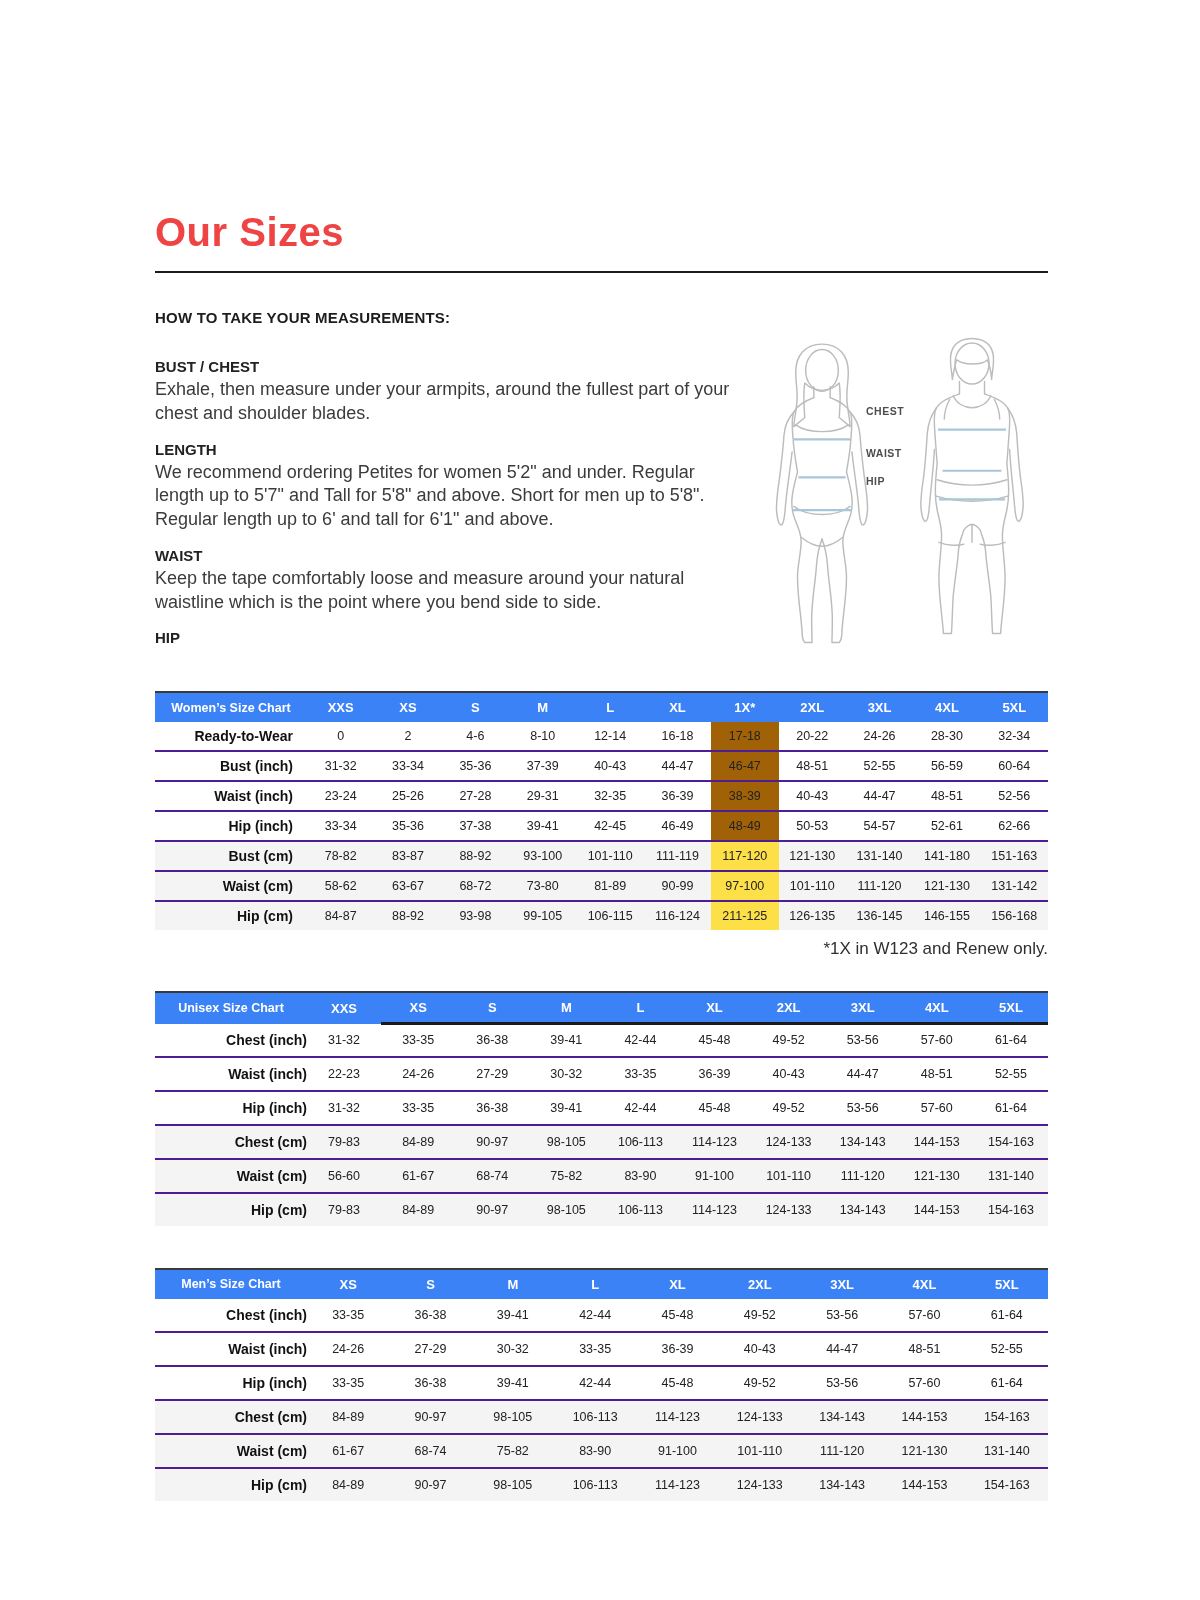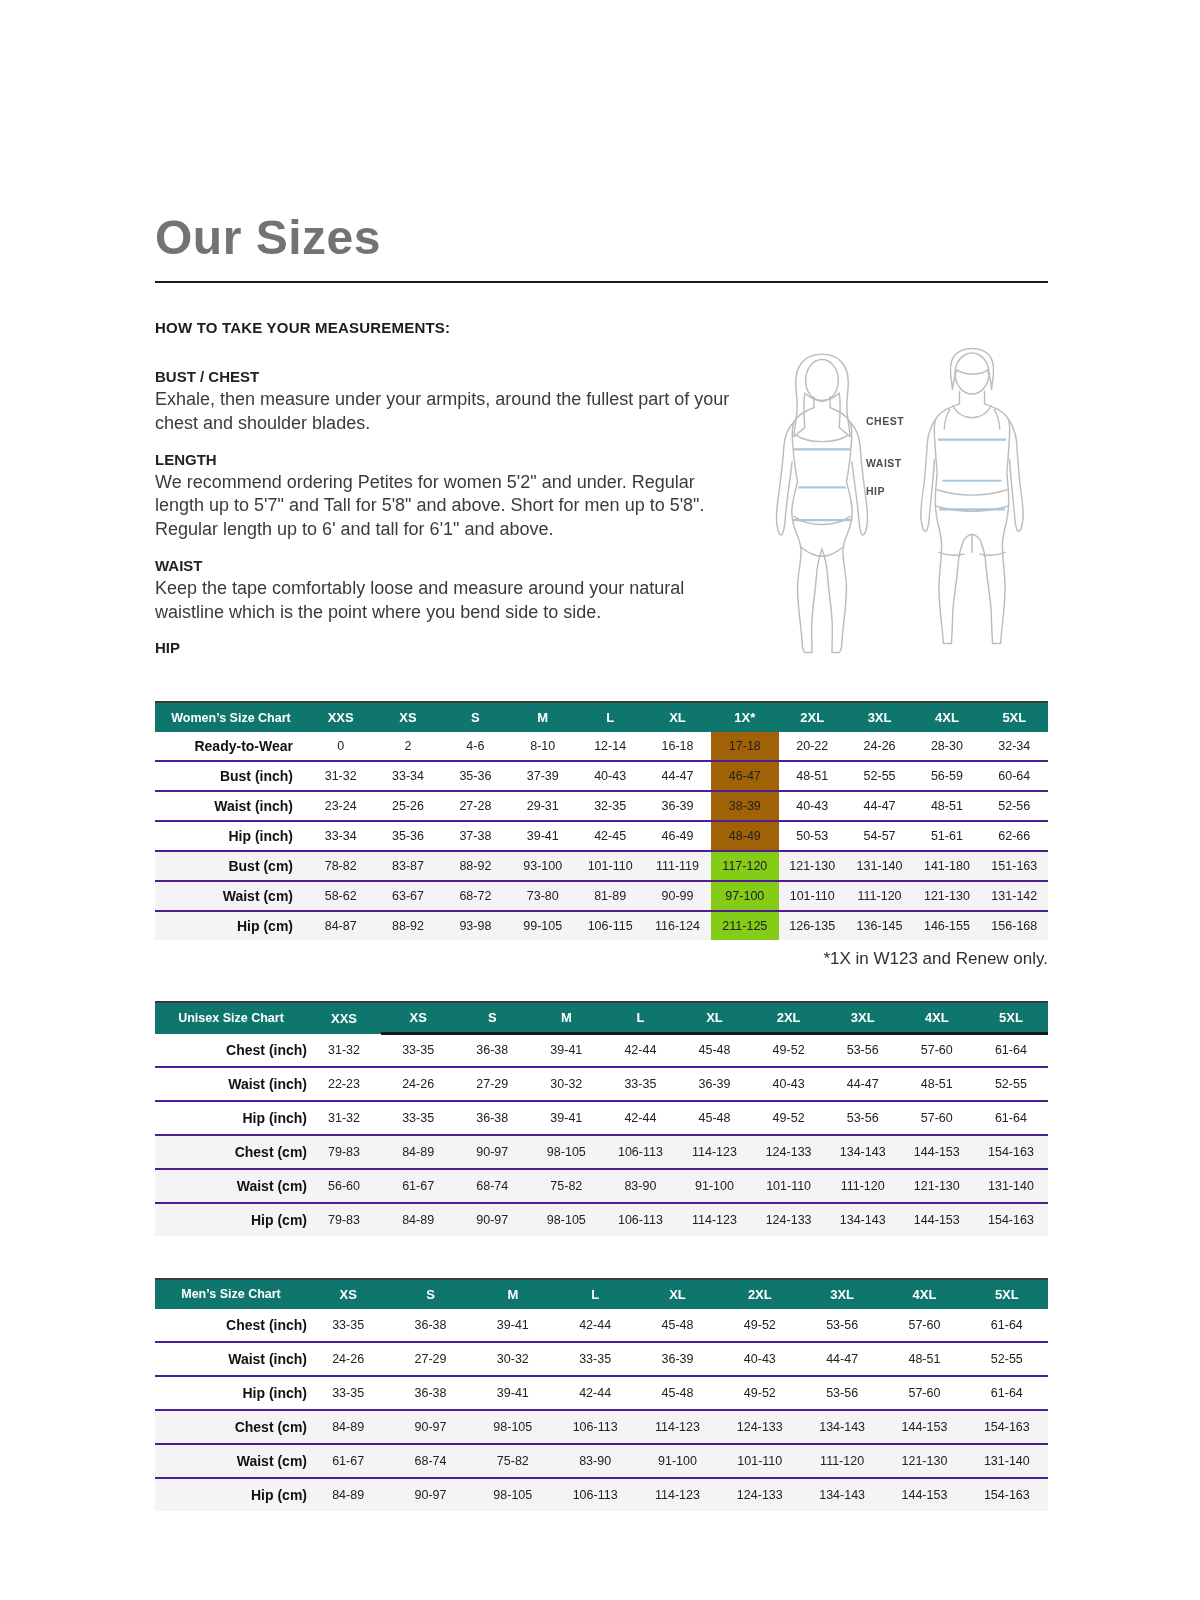--- a/index.html
+++ b/index.html
@@ -6,22 +6,22 @@
   html, body { margin: 0; padding: 0; background: #ffffff; }
   body {
     width: 1200px; height: 1600px;
     font-family: "Liberation Sans", sans-serif;
     color: #1c1c1c;
     overflow: hidden;
   }
   .page { width: 1200px; padding: 210px 152px 0 155px; }
 
   h1.page-title {
-    margin: 0; font-size: 48px; font-weight: 800;
-    letter-spacing: 0.5px; color: #737373;
+    margin: 0; font-size: 40px; font-weight: 800;
+    letter-spacing: 0.5px; color: #ef4444;
   }
   .title-rule { height: 2px; background: #1c1c1c; border: none; margin: 16px 0 36px 0; }
 
   .content-row { display: flex; }
   .instructions { width: 585px; }
   .instr-heading { font-size: 15px; font-weight: bold; letter-spacing: 0.2px; margin-bottom: 32px; }
   .instr-section { margin-bottom: 15px; }
   .instr-section h3 { margin: 0 0 3px 0; font-size: 15px; font-weight: bold; color: #222; }
   .instr-section p { margin: 0; font-size: 18px; line-height: 1.32; color: #3b3b3b; }
 
@@ -31,36 +31,36 @@
   .diagram-label {
     position: absolute; left: 118px;
     font-size: 10.5px; font-weight: bold; color: #4d4d4d; letter-spacing: 0.5px;
   }
   .lbl-chest { top: 94px; }
   .lbl-waist { top: 136px; }
   .lbl-hip   { top: 164px; }
 
   table.size-table { width: 100%; border-collapse: collapse; table-layout: fixed; }
   table.size-table thead th {
-    background: #0f766e; color: #ffffff; font-weight: bold; font-size: 13px;
+    background: #3b82f6; color: #ffffff; font-weight: bold; font-size: 13px;
     padding: 7px 0; border-top: 2px solid #3a3a3a;
   }
   table.size-table thead th.tname { font-size: 12.5px; }
   table.size-table col.label-col { width: 152px; }
   table.size-table thead th.hdr-ul { border-bottom: 3px solid #1a1a1a; }
   table.size-table tbody th.rlabel {
     text-align: right; padding-right: 14px; font-size: 14px; font-weight: bold; color: #111;
   }
   table.size-table tbody td { text-align: center; font-size: 12.5px; color: #222; }
   table.size-table tbody th, table.size-table tbody td { padding: 6px 0; }
   table.size-table.roomy tbody th, table.size-table.roomy tbody td { padding: 8px 0; }
   table.size-table tbody tr + tr { border-top: 2px solid #4c1d95; }
   table.size-table tbody tr.shaded th, table.size-table tbody tr.shaded td { background: #f4f4f4; }
   table.size-table tbody td.hl { background: #a16207; }
-  table.size-table tbody tr.shaded td.hl { background: #84cc16; }
+  table.size-table tbody tr.shaded td.hl { background: #fde047; }
 
   #womens-table { margin-top: 26px; }
   .footnote { text-align: right; font-size: 17px; color: #2f2f2f; margin-top: 9px; }
   #unisex-table { margin-top: 32px; }
   #mens-table { margin-top: 42px; }
 </style>
 </head>
 <body>
 
 <div class="page">
@@ -217,21 +217,21 @@
           <th class="rlabel">Hip (inch)</th>
           <td>33-34</td>
           <td>35-36</td>
           <td>37-38</td>
           <td>39-41</td>
           <td>42-45</td>
           <td>46-49</td>
           <td class="hl">48-49</td>
           <td>50-53</td>
           <td>54-57</td>
-          <td>51-61</td>
+          <td>52-61</td>
           <td>62-66</td>
         </tr>
         <tr class="shaded">
           <th class="rlabel">Bust (cm)</th>
           <td>78-82</td>
           <td>83-87</td>
           <td>88-92</td>
           <td>93-100</td>
           <td>101-110</td>
           <td>111-119</td>

